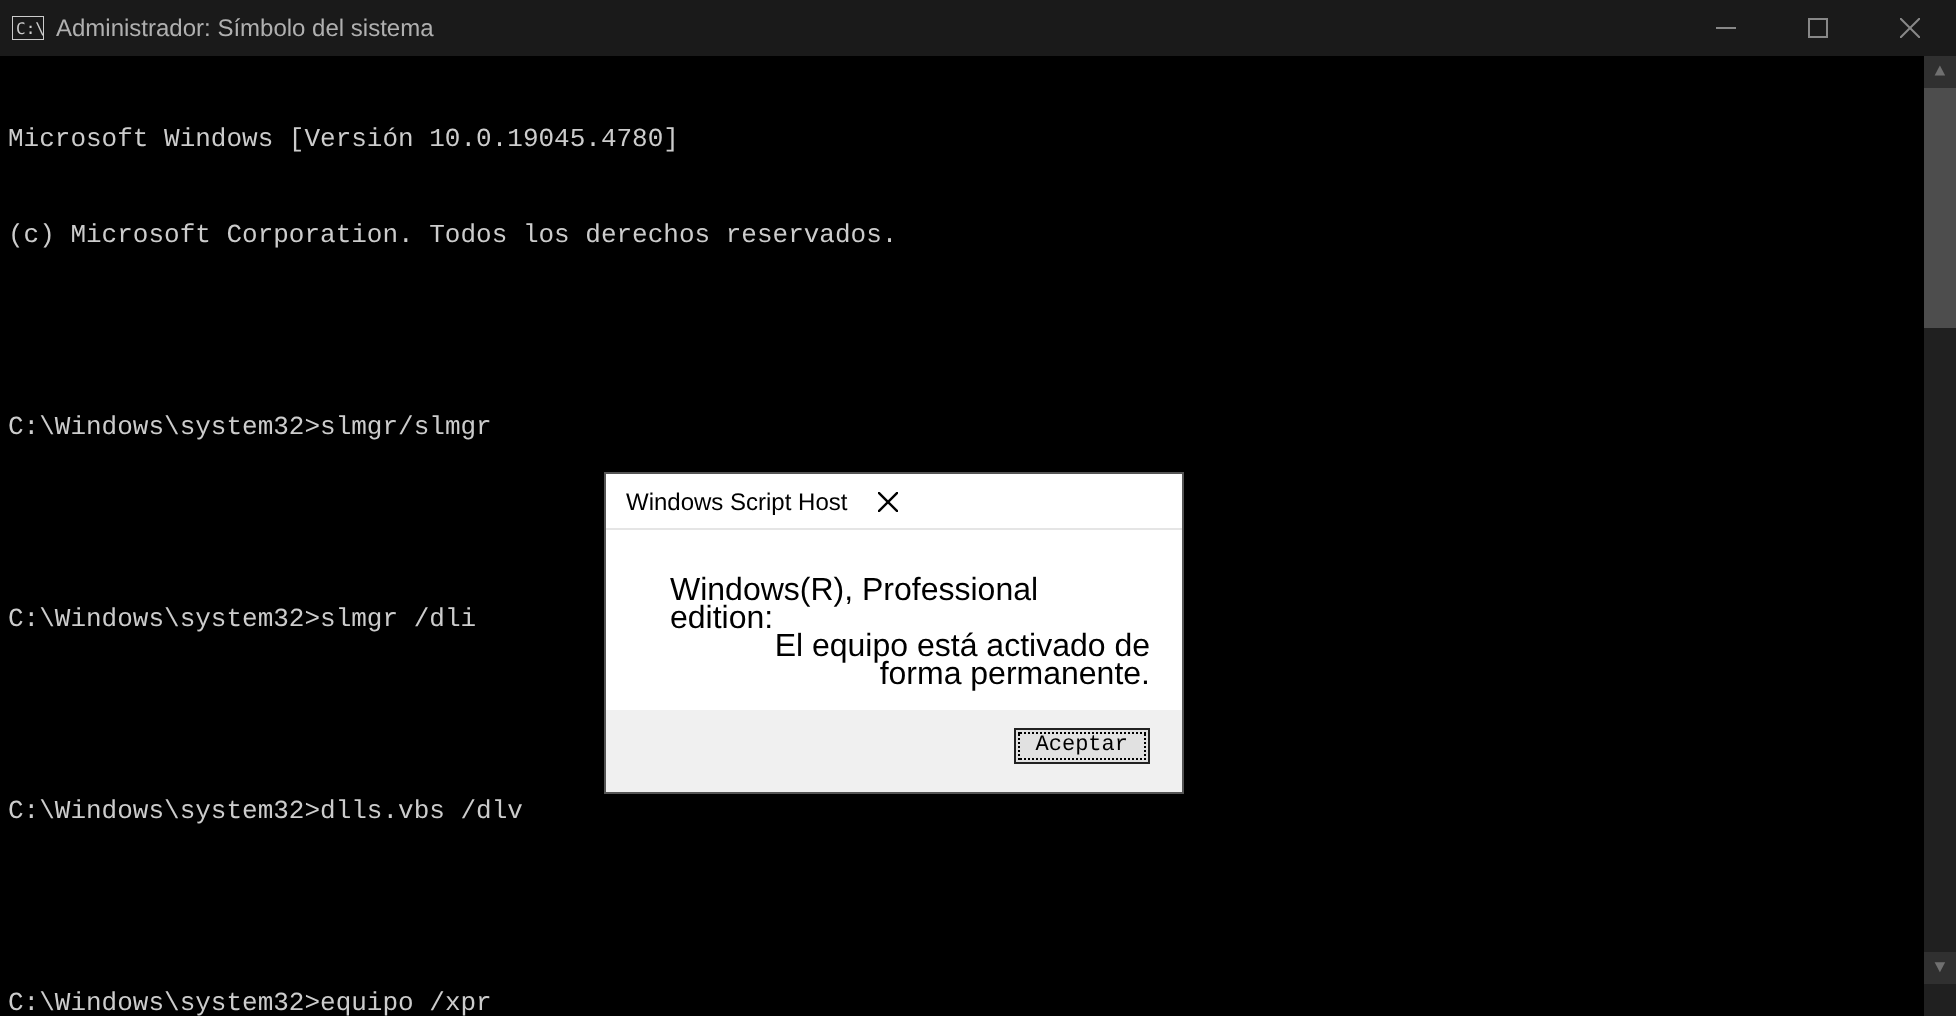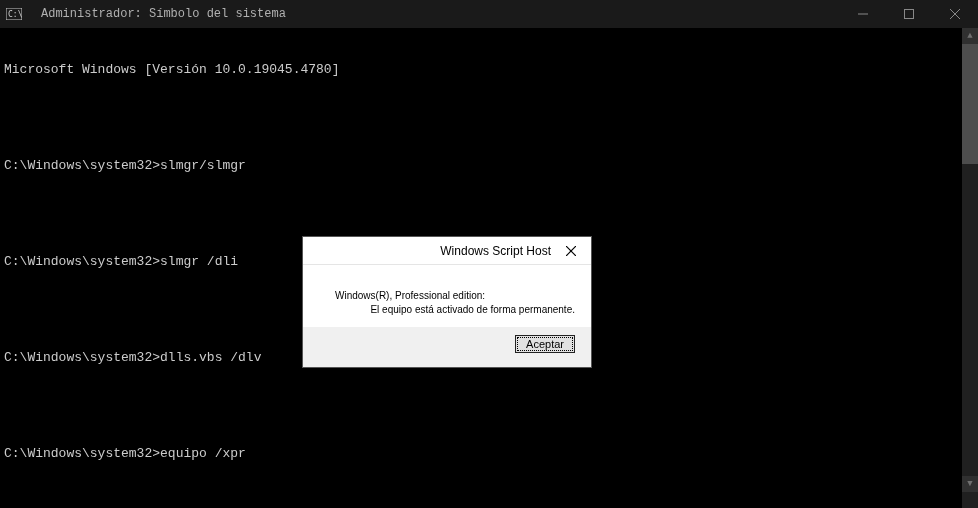--- a/index.html
+++ b/index.html
@@ -24,24 +24,23 @@
     .titlebar-icon {
       width: 16px;
       height: 14px;
       display: inline-flex;
       align-items: center;
       justify-content: center;
       margin-right: 6px;
     }
     .titlebar-icon svg { display: block; }
     .titlebar-text {
-      font-family: Liberation Mono, monospace;
+      font-family: Liberation Sans, sans-serif;
       font-size: 12px;
       color: #b0b0b0;
-      margin-left: 13px;
     }
     .window-controls {
       position: absolute;
       right: 0;
       top: 0;
       height: 28px;
       display: flex;
     }
     .win-btn {
       width: 46px;
@@ -108,56 +107,56 @@
       background: #ffffff;
       border: 1px solid #555;
       box-shadow: 2px 2px 8px rgba(0,0,0,0.5);
       font-family: 'Segoe UI', Tahoma, sans-serif;
       color: #000;
     }
     .dialog-titlebar {
       height: 28px;
       display: flex;
       align-items: center;
-      justify-content: flex-end;
+      justify-content: flex-start;
       padding-left: 10px;
       border-bottom: 1px solid #e5e5e5;
     }
     .dialog-title {
       font-size: 12px;
       color: #000;
     }
     .dialog-close {
       width: 40px;
       height: 28px;
       display: flex;
       align-items: center;
       justify-content: center;
     }
     .dialog-body {
       padding: 24px 16px 10px 32px;
-      font-size: 10px;
+      font-size: 16px;
       line-height: 14px;
     }
     .dialog-line1 { }
     .dialog-line2 { padding-left: 14px; text-align: right; }
     .dialog-footer {
       padding: 8px 16px 14px;
       text-align: right;
       background: #f0f0f0;
     }
     .dialog-btn {
       display: inline-block;
       padding: 2px 10px;
       font-size: 11px;
       background: #e1e1e1;
       border: 1px solid #222;
       outline: 1px dotted #000;
       outline-offset: -3px;
-      font-family: Liberation Sans, sans-serif;
+      font-family: Liberation Mono, monospace;
     }
   </style>
 </head>
 <body>
 
 <div class="titlebar">
   <span class="titlebar-icon">
     <svg width="16" height="12" viewBox="0 0 16 12">
       <rect x="0" y="0" width="16" height="12" fill="none" stroke="#cccccc" stroke-width="1"></rect>
       <text x="2" y="9" font-size="8" font-family="Consolas,monospace" fill="#cccccc">C:\</text>
@@ -179,20 +178,21 @@
       <svg width="10" height="10">
         <line x1="0" y1="0" x2="10" y2="10" stroke="#888" stroke-width="1"></line>
         <line x1="10" y1="0" x2="0" y2="10" stroke="#888" stroke-width="1"></line>
       </svg>
     </div>
   </div>
 </div>
 
 <div class="console-area">
   <div class="line">Microsoft Windows [Versión 10.0.19045.4780]</div>
+  <div class="line">(c) Microsoft Corporation. Todos los derechos reservados.</div>
   <div class="line"></div>
   <div class="line"><span>C:\Windows\system32&gt;</span><span>slmgr/slmgr</span></div>
   <div class="line"></div>
   <div class="line"><span>C:\Windows\system32&gt;</span><span>slmgr /dli</span></div>
   <div class="line"></div>
   <div class="line"><span>C:\Windows\system32&gt;</span><span>dlls.vbs /dlv</span></div>
   <div class="line"></div>
   <div class="line"><span>C:\Windows\system32&gt;</span><span>equipo /xpr</span></div>
   
   

